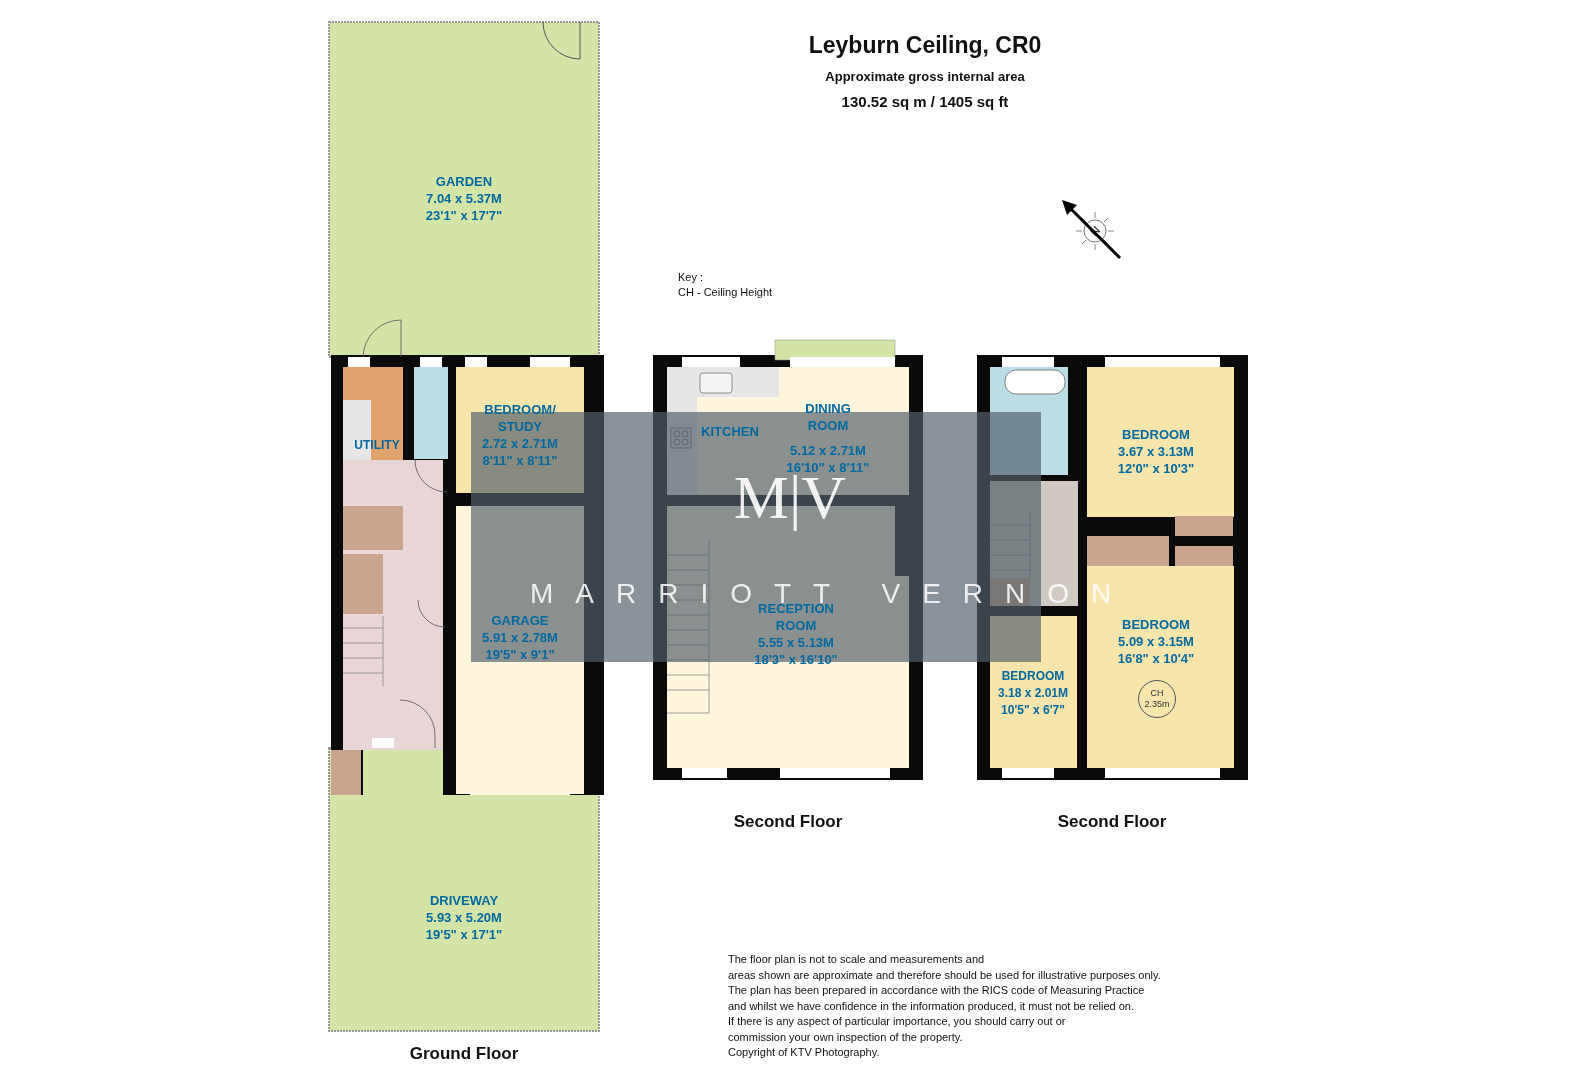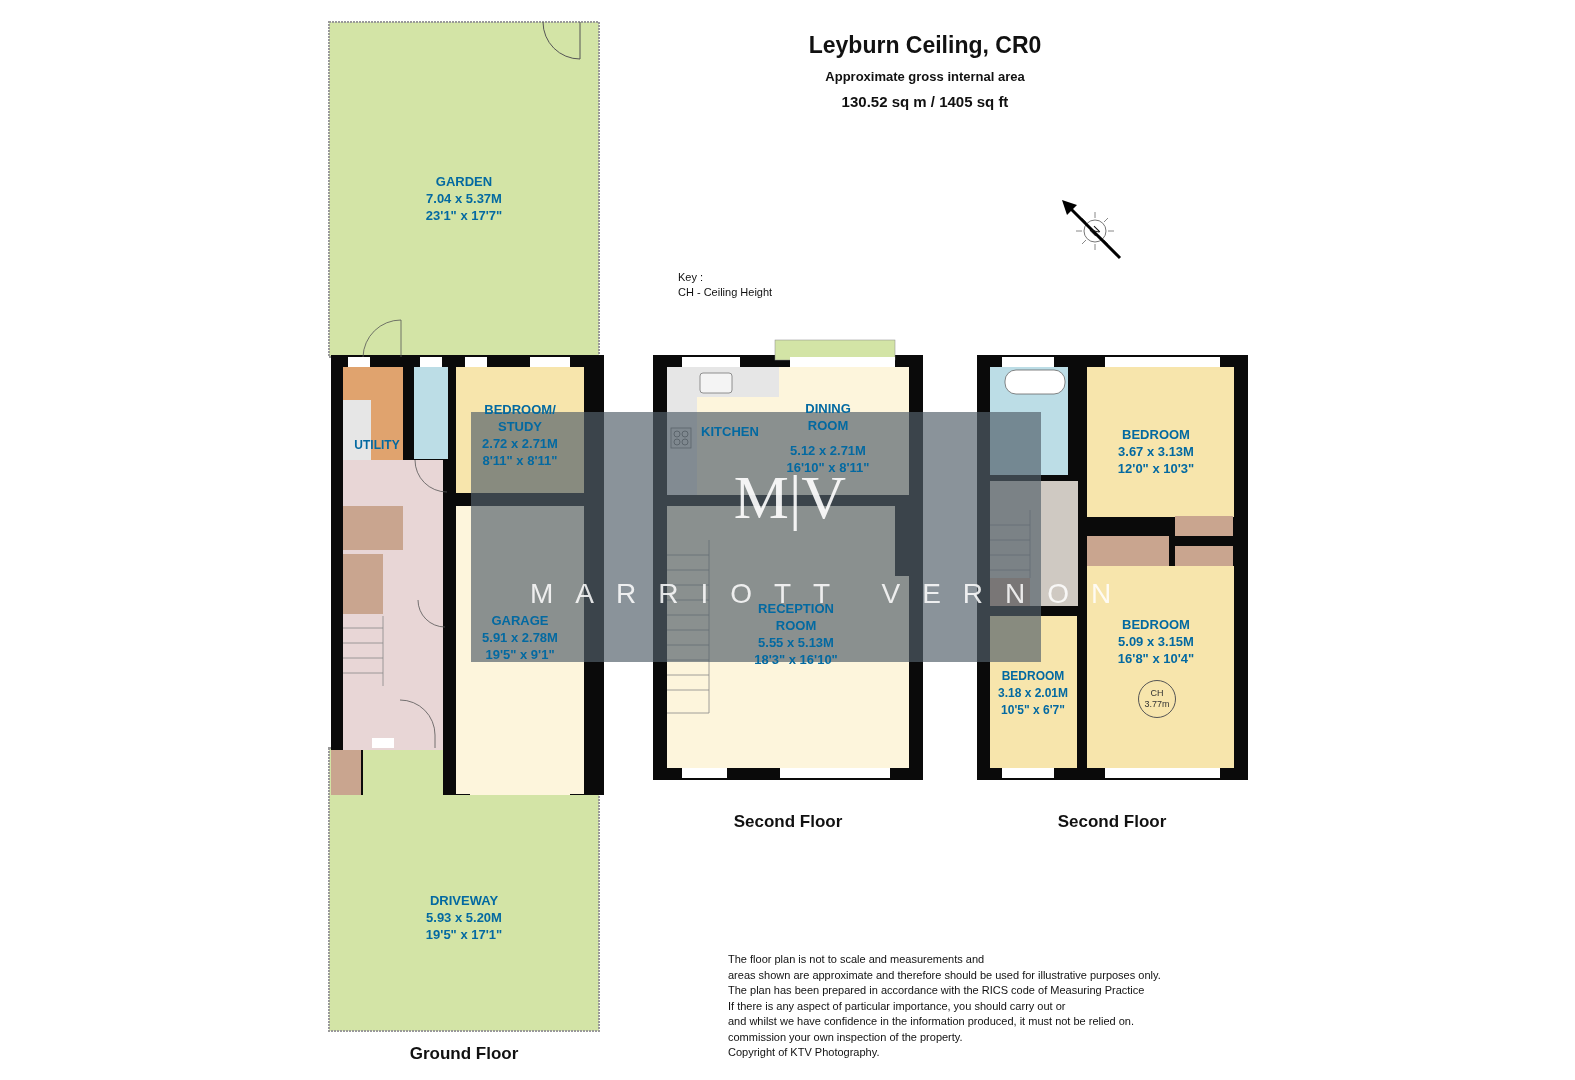--- a/index.html
+++ b/index.html
@@ -212,33 +212,33 @@
   <div>3.67 x 3.13M</div>
   <div>12'0" x 10'3"</div>
 </div>
 <div class="room-label" style="left:1096px;top:616px;width:120px">
   <div>BEDROOM</div>
   <div>5.09 x 3.15M</div>
   <div>16'8" x 10'4"</div>
 </div>
 <div class="ch-badge" style="left:1138px;top:680px">
   <span>CH</span>
-  <span>3.77m</span>
+  <span>2.35m</span>
 </div>
 <div class="room-label" style="left:978px;top:668px;width:110px;font-size:12px">
   <div>BEDROOM</div>
   <div>3.18 x 2.01M</div>
   <div>10'5" x 6'7"</div>
 </div>
 
 <div class="abs floor-label" style="left:364px;top:1044px">Ground Floor</div>
 <div class="abs floor-label" style="left:688px;top:812px">Second Floor</div>
 <div class="abs floor-label" style="left:1012px;top:812px">Second Floor</div>
 
 <div class="abs disclaimer">
   <div>The floor plan is not to scale and measurements and</div>
   <div>areas shown are approximate and therefore should be used for illustrative purposes only.</div>
   <div>The plan has been prepared in accordance with the RICS code of Measuring Practice</div>
+  <div>and whilst we have confidence in the information produced, it must not be relied on.</div>
   <div>If there is any aspect of particular importance, you should carry out or</div>
-  <div>and whilst we have confidence in the information produced, it must not be relied on.</div>
   <div>commission your own inspection of the property.</div>
   <div>Copyright of KTV Photography.</div>
 </div>
 
 </body></html>

